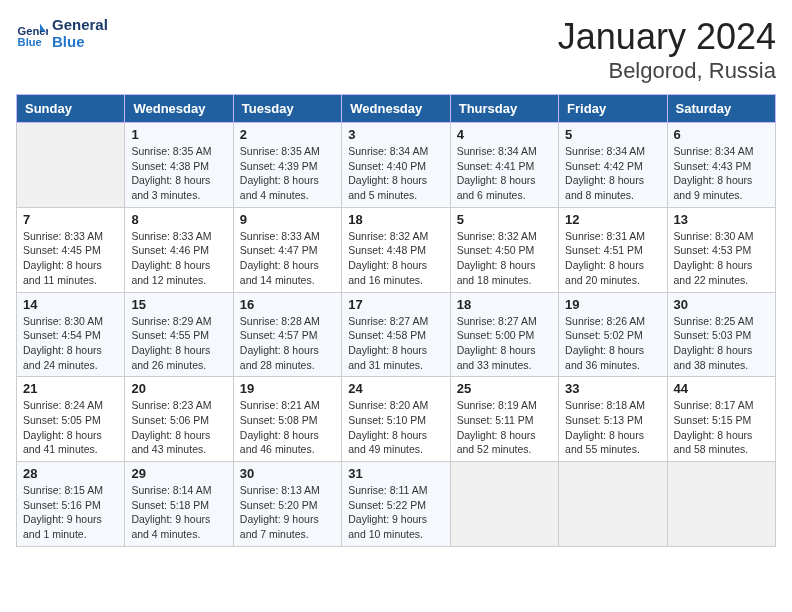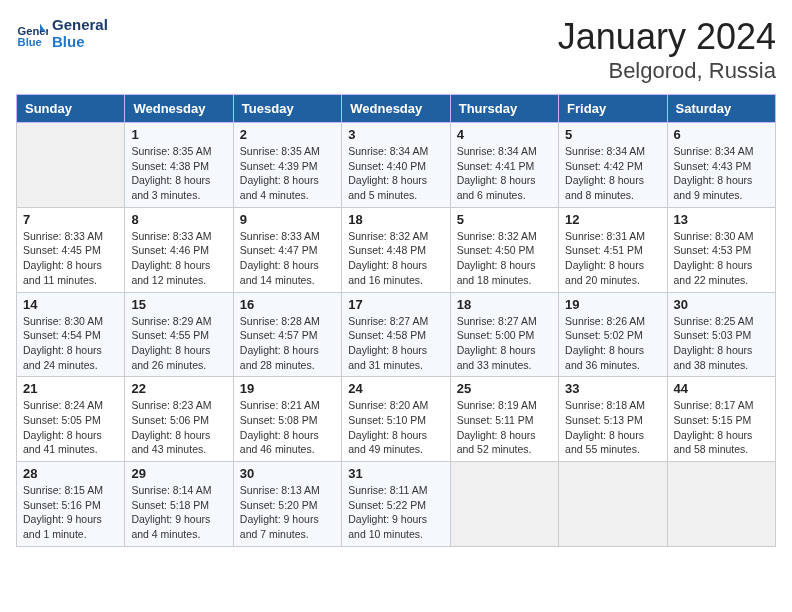--- a/index.html
+++ b/index.html
@@ -199,21 +199,21 @@
           <div class="day-number">30</div>
           <div class="day-info">Sunrise: 8:25 AM<br>Sunset: 5:03 PM<br>Daylight: 8 hours and 38 minutes.</div>
         </td>
       </tr>
       <tr>
         <td>
           <div class="day-number">21</div>
           <div class="day-info">Sunrise: 8:24 AM<br>Sunset: 5:05 PM<br>Daylight: 8 hours and 41 minutes.</div>
         </td>
         <td>
-          <div class="day-number">22</div>
+          <div class="day-number">20</div>
           <div class="day-info">Sunrise: 8:23 AM<br>Sunset: 5:06 PM<br>Daylight: 8 hours and 43 minutes.</div>
         </td>
         <td>
           <div class="day-number">19</div>
           <div class="day-info">Sunrise: 8:21 AM<br>Sunset: 5:08 PM<br>Daylight: 8 hours and 46 minutes.</div>
         </td>
         <td>
           <div class="day-number">24</div>
           <div class="day-info">Sunrise: 8:20 AM<br>Sunset: 5:10 PM<br>Daylight: 8 hours and 49 minutes.</div>
         </td>

